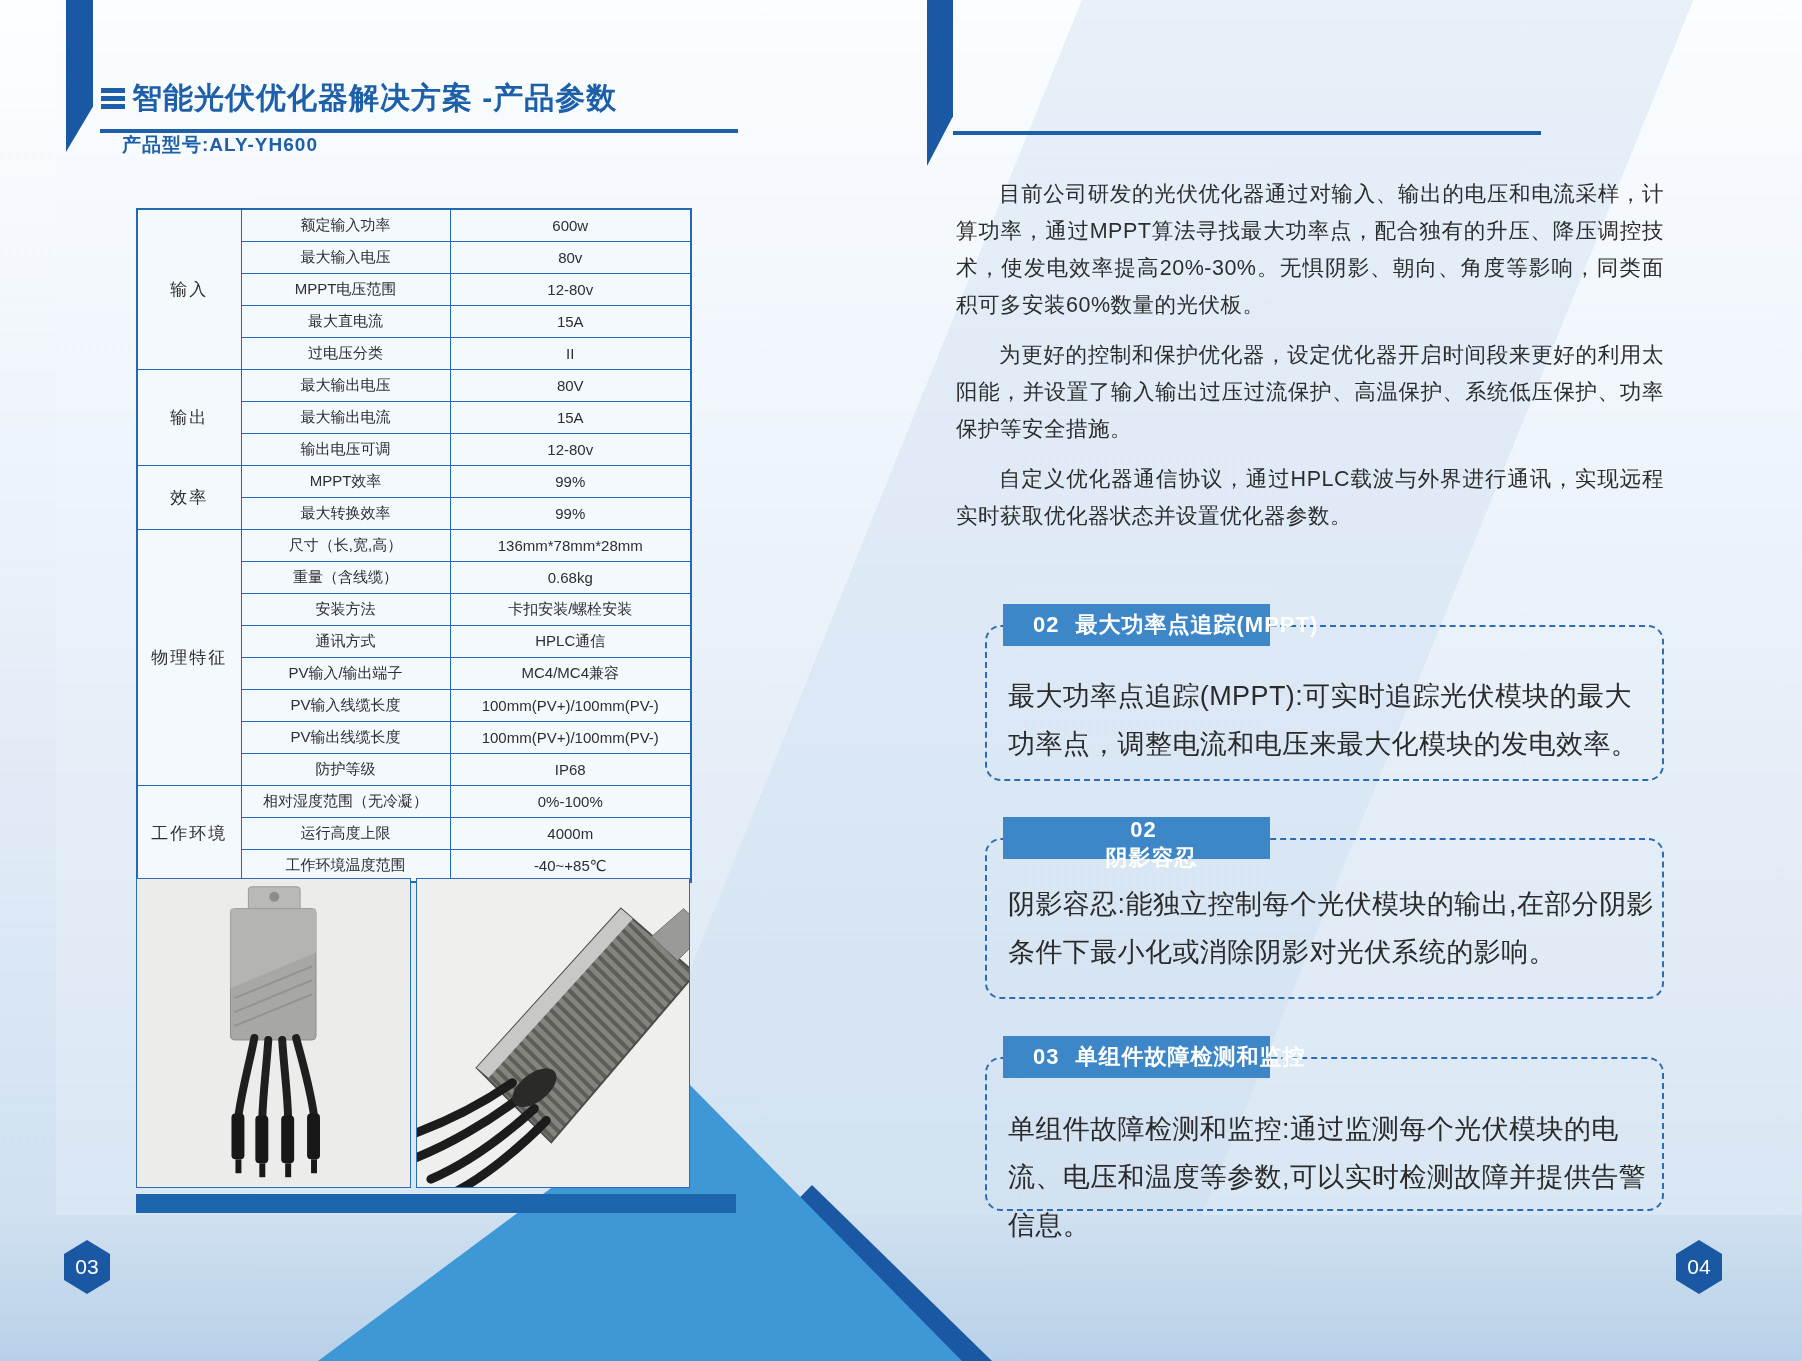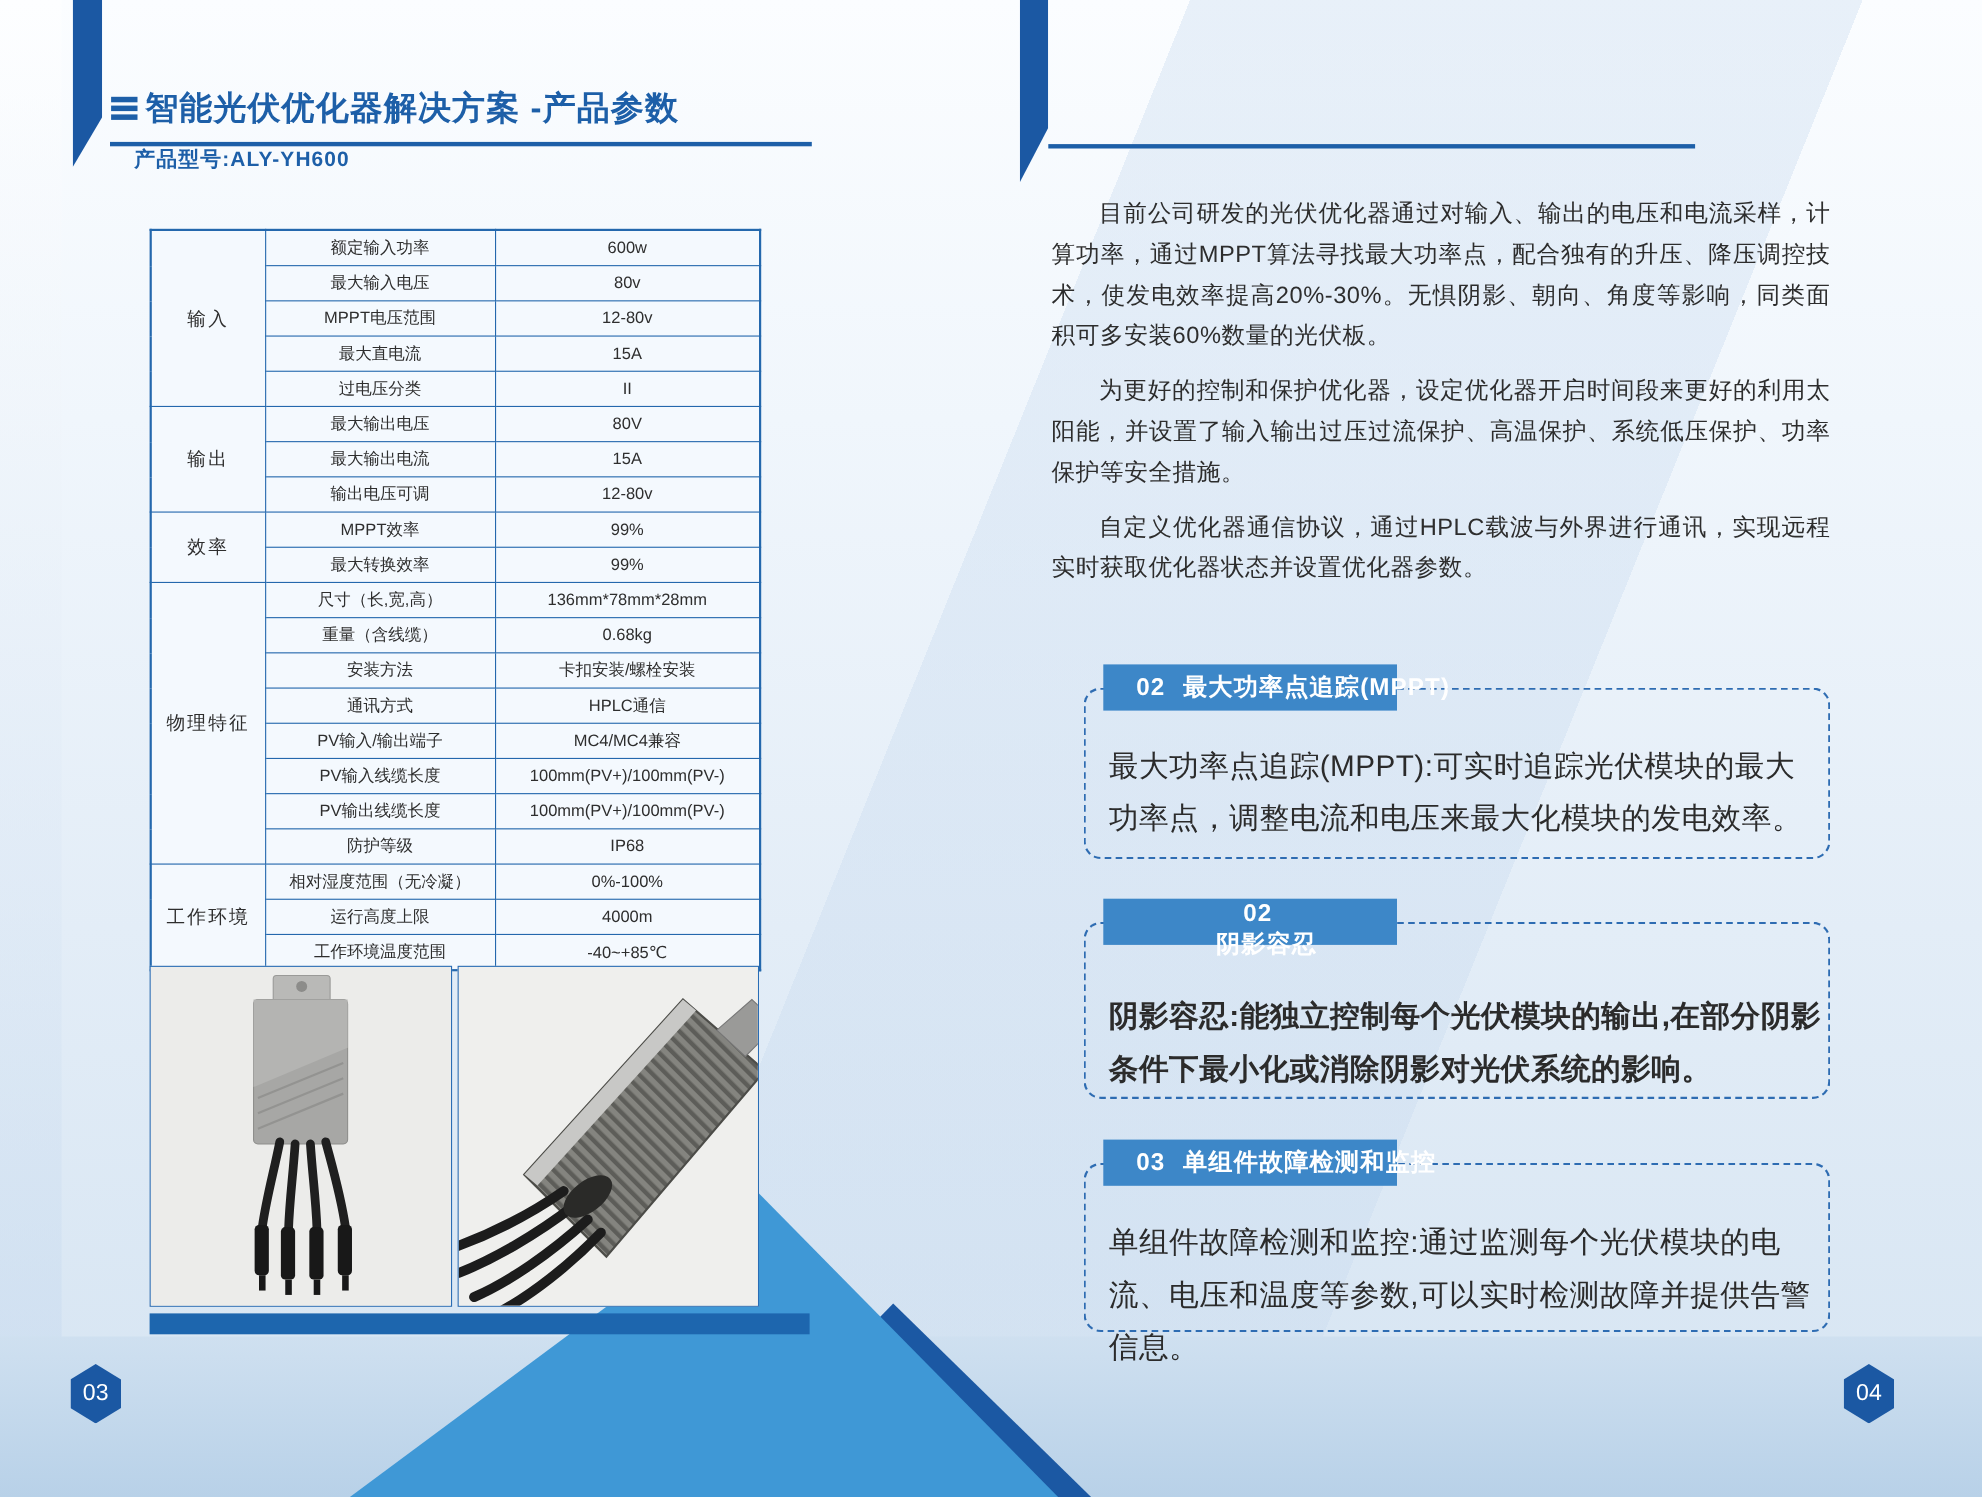--- a/index.html
+++ b/index.html
@@ -249,21 +249,21 @@
     <span class="feat-num">02</span>
     <span>最大功率点追踪(MPPT)</span>
   </div>
   <div class="feat-body" style="top:672px;">最大功率点追踪(MPPT):可实时追踪光伏模块的最大功率点，调整电流和电压来最大化模块的发电效率。</div>
 
   <div class="feat-box" style="top:838px;height:157px;"></div>
   <div class="feat-chip" style="top:817px;flex-direction:column;">
     <span class="feat-num">02</span>
     <span>阴影容忍</span>
   </div>
-  <div class="feat-body" style="top:900px;font-weight:bold;">阴影容忍:能独立控制每个光伏模块的输出,在部分阴影条件下最小化或消除阴影对光伏系统的影响。</div>
+  <div class="feat-body" style="top:880px;">阴影容忍:能独立控制每个光伏模块的输出,在部分阴影条件下最小化或消除阴影对光伏系统的影响。</div>
 
   <div class="feat-box" style="top:1057px;height:150px;"></div>
   <div class="feat-chip" style="top:1036px;">
     <span class="feat-num">03</span>
     <span>单组件故障检测和监控</span>
   </div>
   <div class="feat-body" style="top:1105px;">单组件故障检测和监控:通过监测每个光伏模块的电流、电压和温度等参数,可以实时检测故障并提供告警信息。</div>
 
   <div class="hex" style="left:1676px;top:1240px;">04</div>
 </div>

